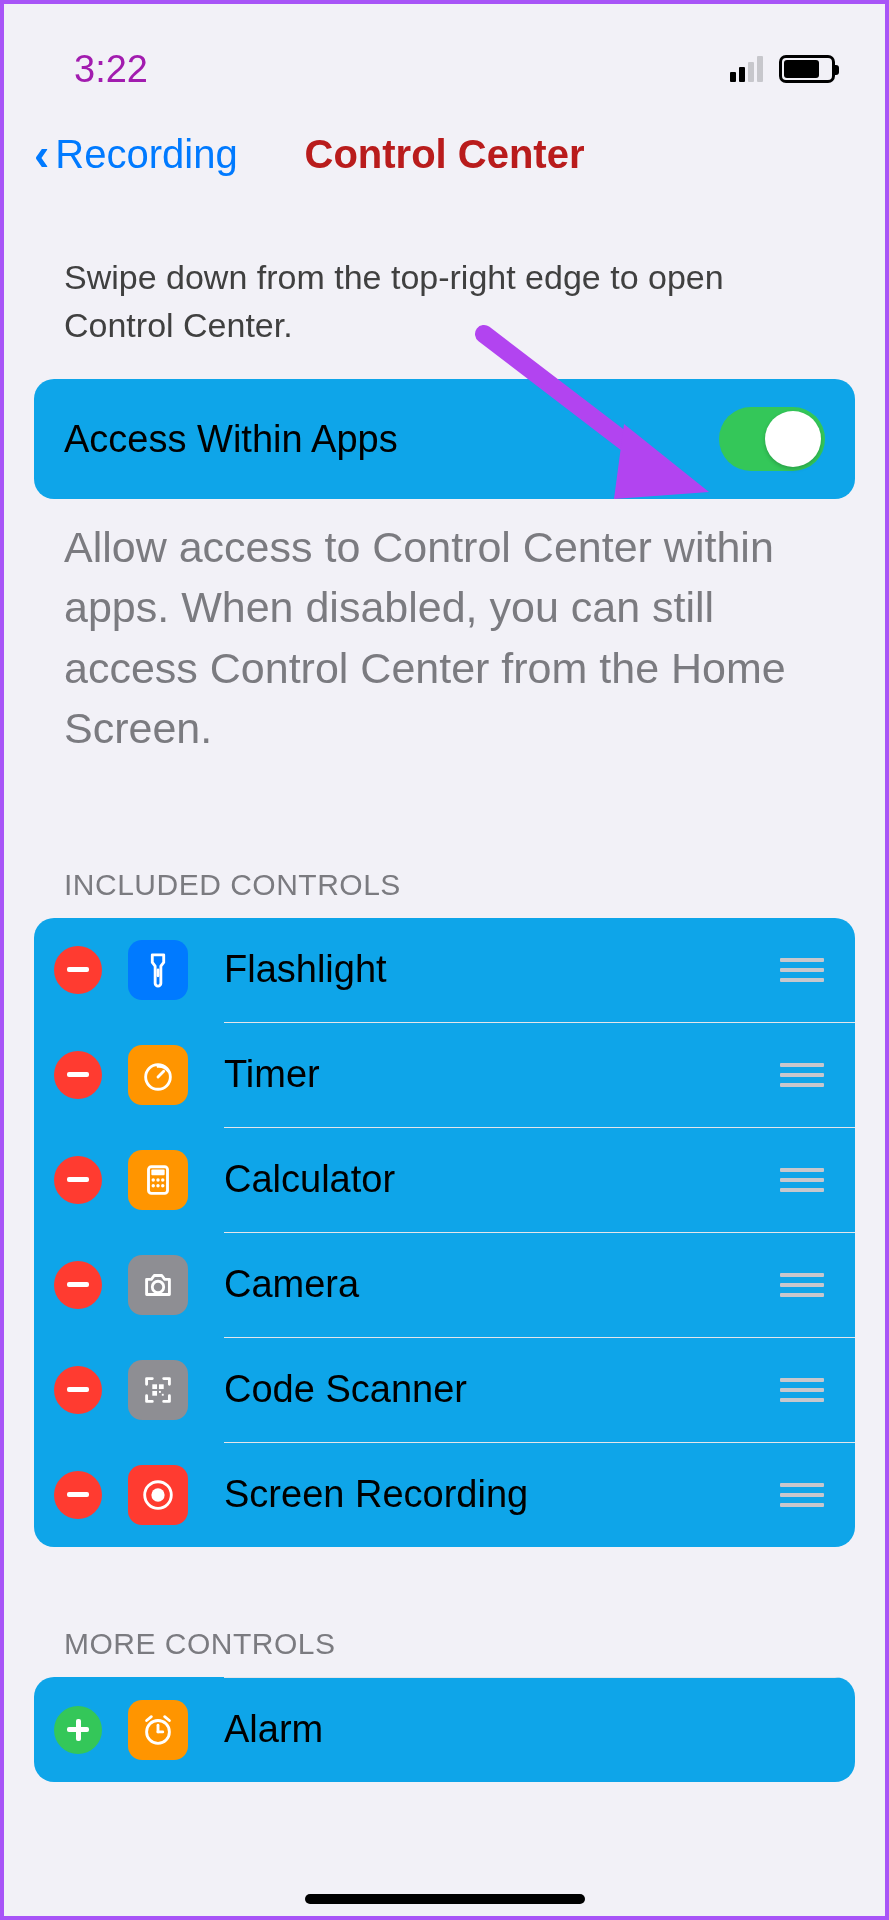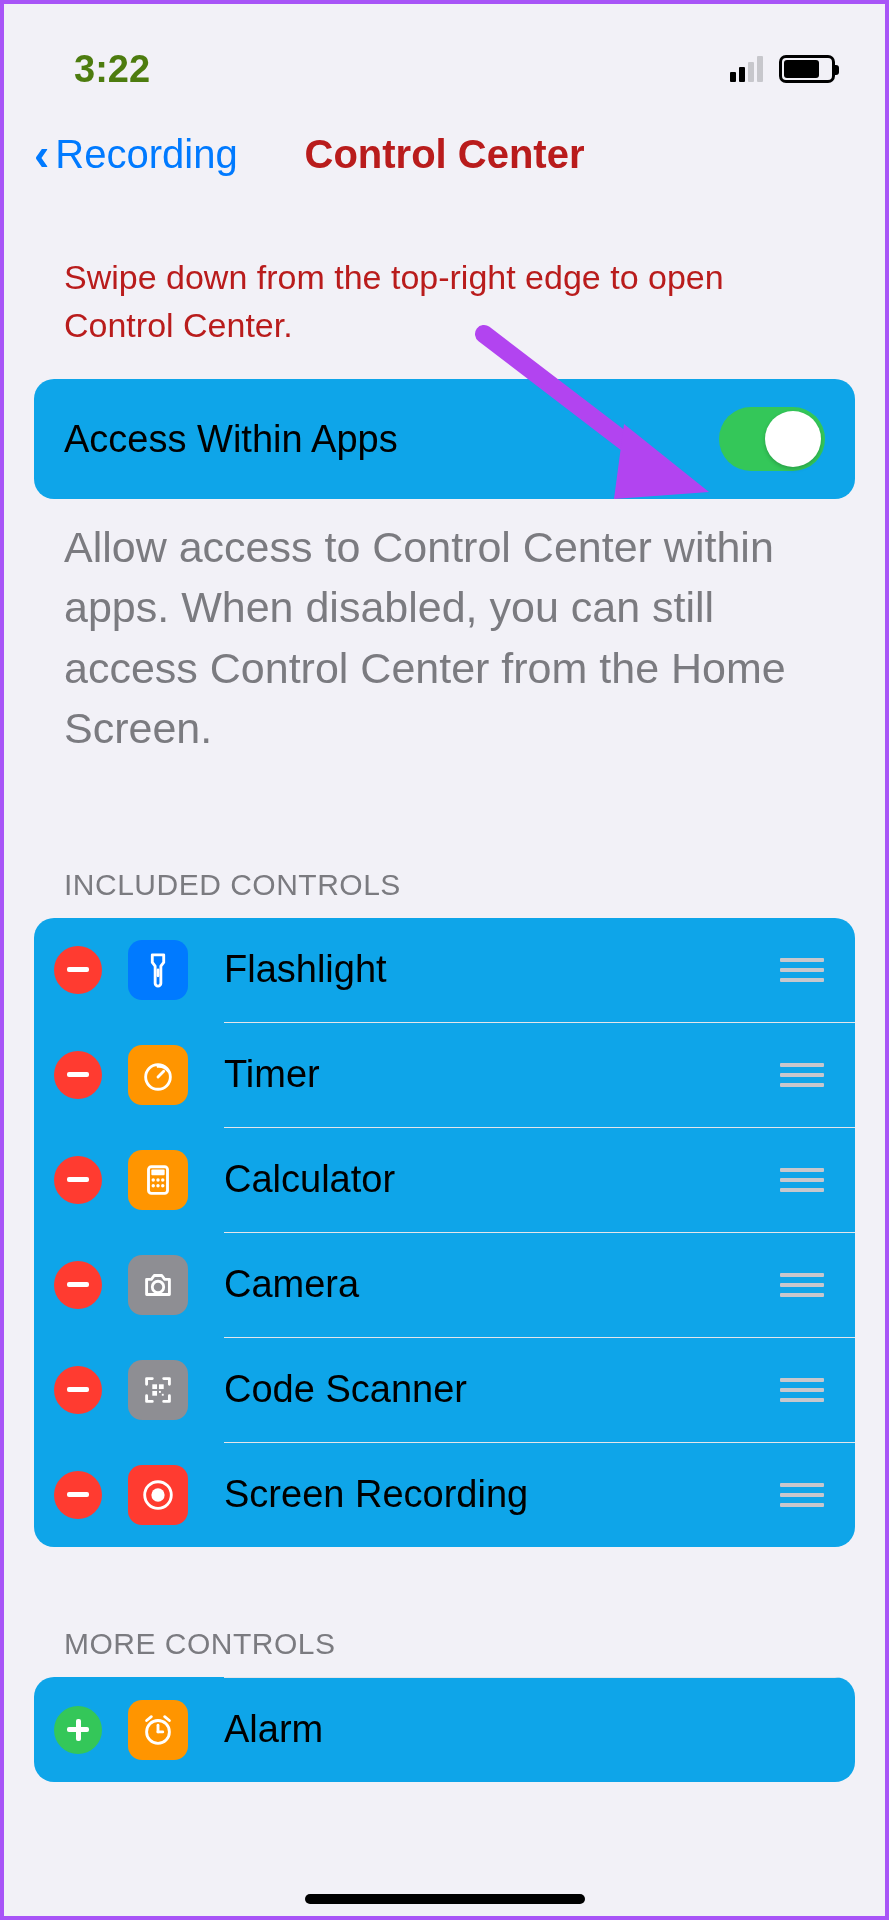--- a/index.html
+++ b/index.html
@@ -23,22 +23,22 @@
   
   .status-bar {
     display:flex;
     justify-content: space-between;
     align-items: center;
     padding: 30px 50px 10px 70px;
     height: 110px;
   }
   .status-time {
     font-size: 38px;
-    font-weight: 700;
-    color:#4d7c0f;
+    font-weight: 400;
+    color:#a21caf;
     text-align:center;
   }
   .status-icons {
     display:flex;
     align-items:center;
     gap:10px;
   }
   .cellular {
     display:flex;
     align-items:flex-end;
@@ -100,21 +100,21 @@
   .nav-title{
     position:absolute;
     left:50%;
     transform:translateX(-50%);
     font-size:40px;
     font-weight:700;
     color:#b91c1c;
   }
   
   .section-desc{
-    color:#b91c1c;
+    color:#404040;
     font-size:34px;
     line-height:1.4;
     padding: 50px 60px 30px 60px;
   }
   .section-footer{
     color:#7b7b80;
     font-size:43px;
     line-height:1.4;
     padding: 18px 60px 30px 60px;
   }

